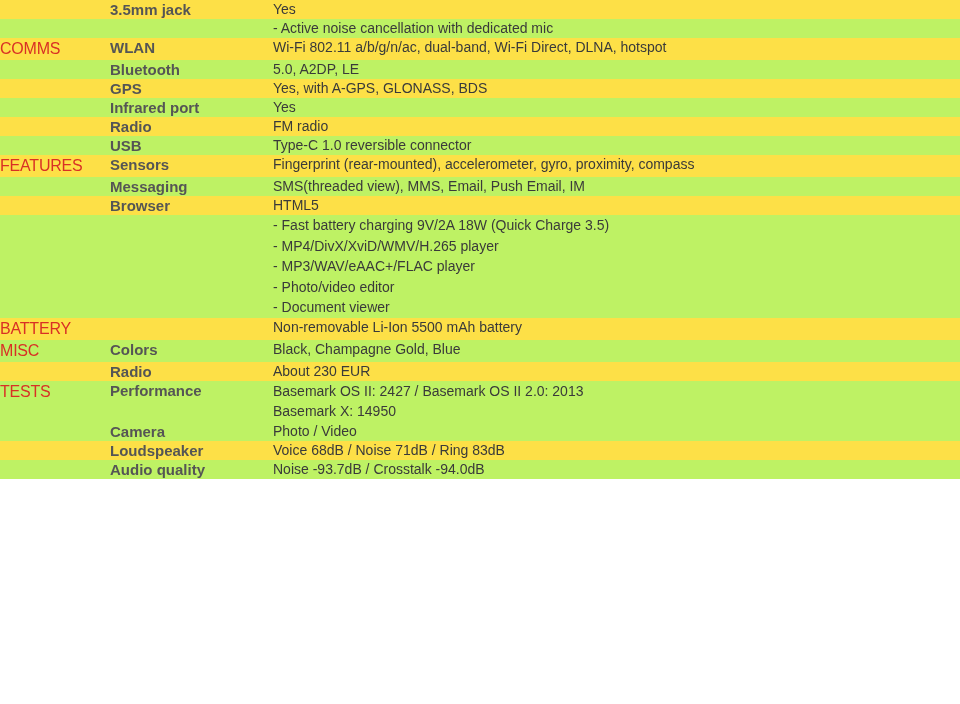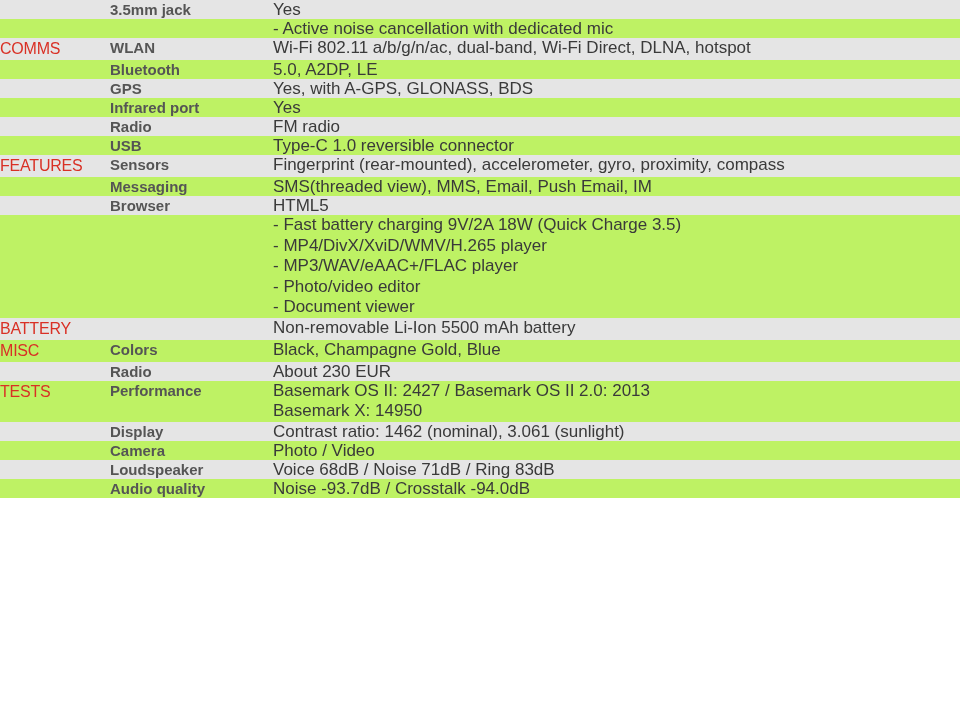--- a/index.html
+++ b/index.html
@@ -44,33 +44,33 @@
   }
   .label-cell {
     color: #555555;
     font-size: 15px;
     font-weight: bold;
     padding: 7px 8px 7px 18px;
     line-height: 19px;
   }
   .value-cell {
     color: #3a3a3a;
-    font-size: 17px;
+    font-size: 14px;
     padding: 7px 8px 7px 14px;
     line-height: 19px;
   }
   .value-cell .multi {
     display: block;
     line-height: 20.5px;
   }
   tr.shade td {
     background: #bef264;
   }
   tr.plain td {
-    background: #e5e5e5;
+    background: #fde047;
   }
   .sep td {
     border-top: 1px solid #e2e2e2;
   }
   .rowline td {
     border-top: 1px solid #ededed;
   }
   .topline td {
     border-top: 1px solid #d8d8d8;
   }
@@ -171,25 +171,20 @@
         <td class="value-cell">About 230 EUR</td>
       </tr>
       <tr class="shade sep">
         <td class="section-cell">TESTS</td>
         <td class="label-cell">Performance</td>
         <td class="value-cell">
           <span class="multi">Basemark OS II: 2427 / Basemark OS II 2.0: 2013</span>
           <span class="multi">Basemark X: 14950</span>
         </td>
       </tr>
-      <tr class="plain rowline">
-        <td class="section-cell"></td>
-        <td class="label-cell">Display</td>
-        <td class="value-cell">Contrast ratio: 1462 (nominal), 3.061 (sunlight)</td>
-      </tr>
       <tr class="shade rowline">
         <td class="section-cell"></td>
         <td class="label-cell">Camera</td>
         <td class="value-cell">Photo / Video</td>
       </tr>
       <tr class="plain rowline">
         <td class="section-cell"></td>
         <td class="label-cell">Loudspeaker</td>
         <td class="value-cell">Voice 68dB / Noise 71dB / Ring 83dB</td>
       </tr>

